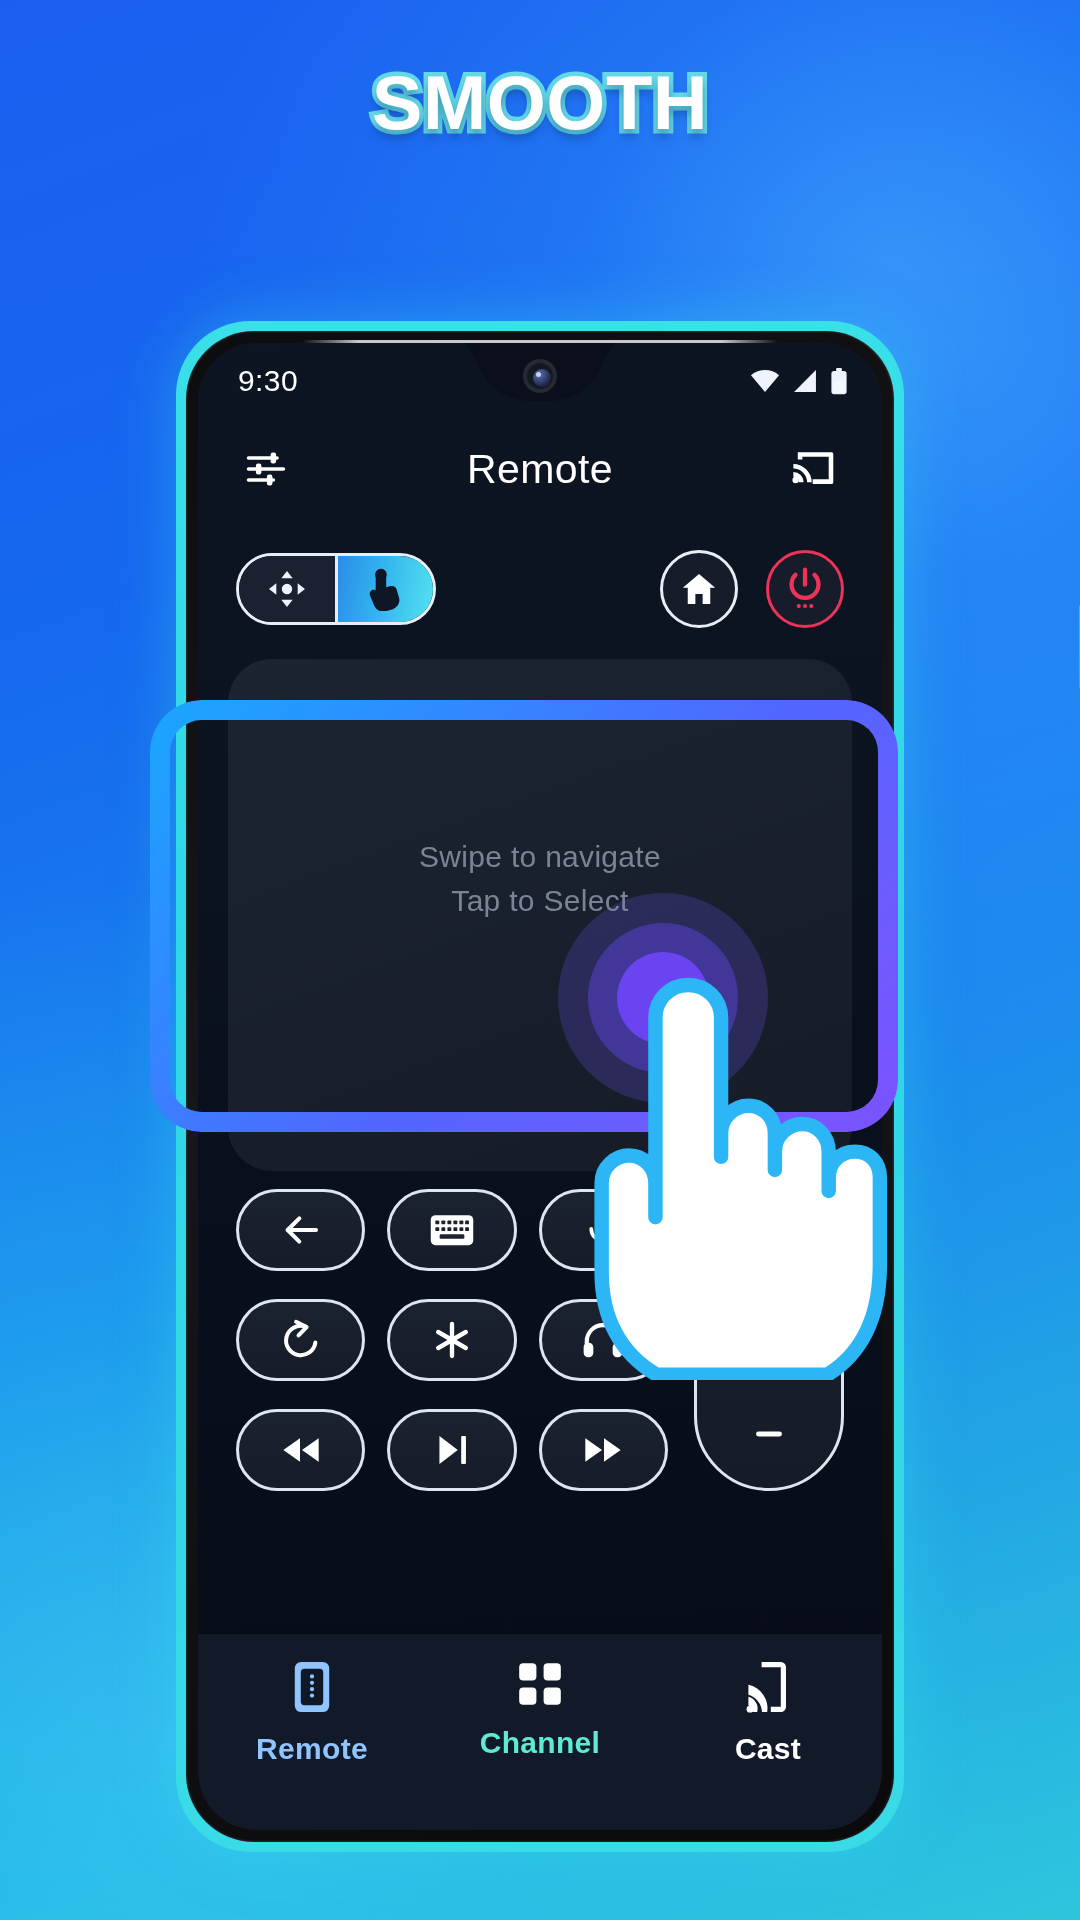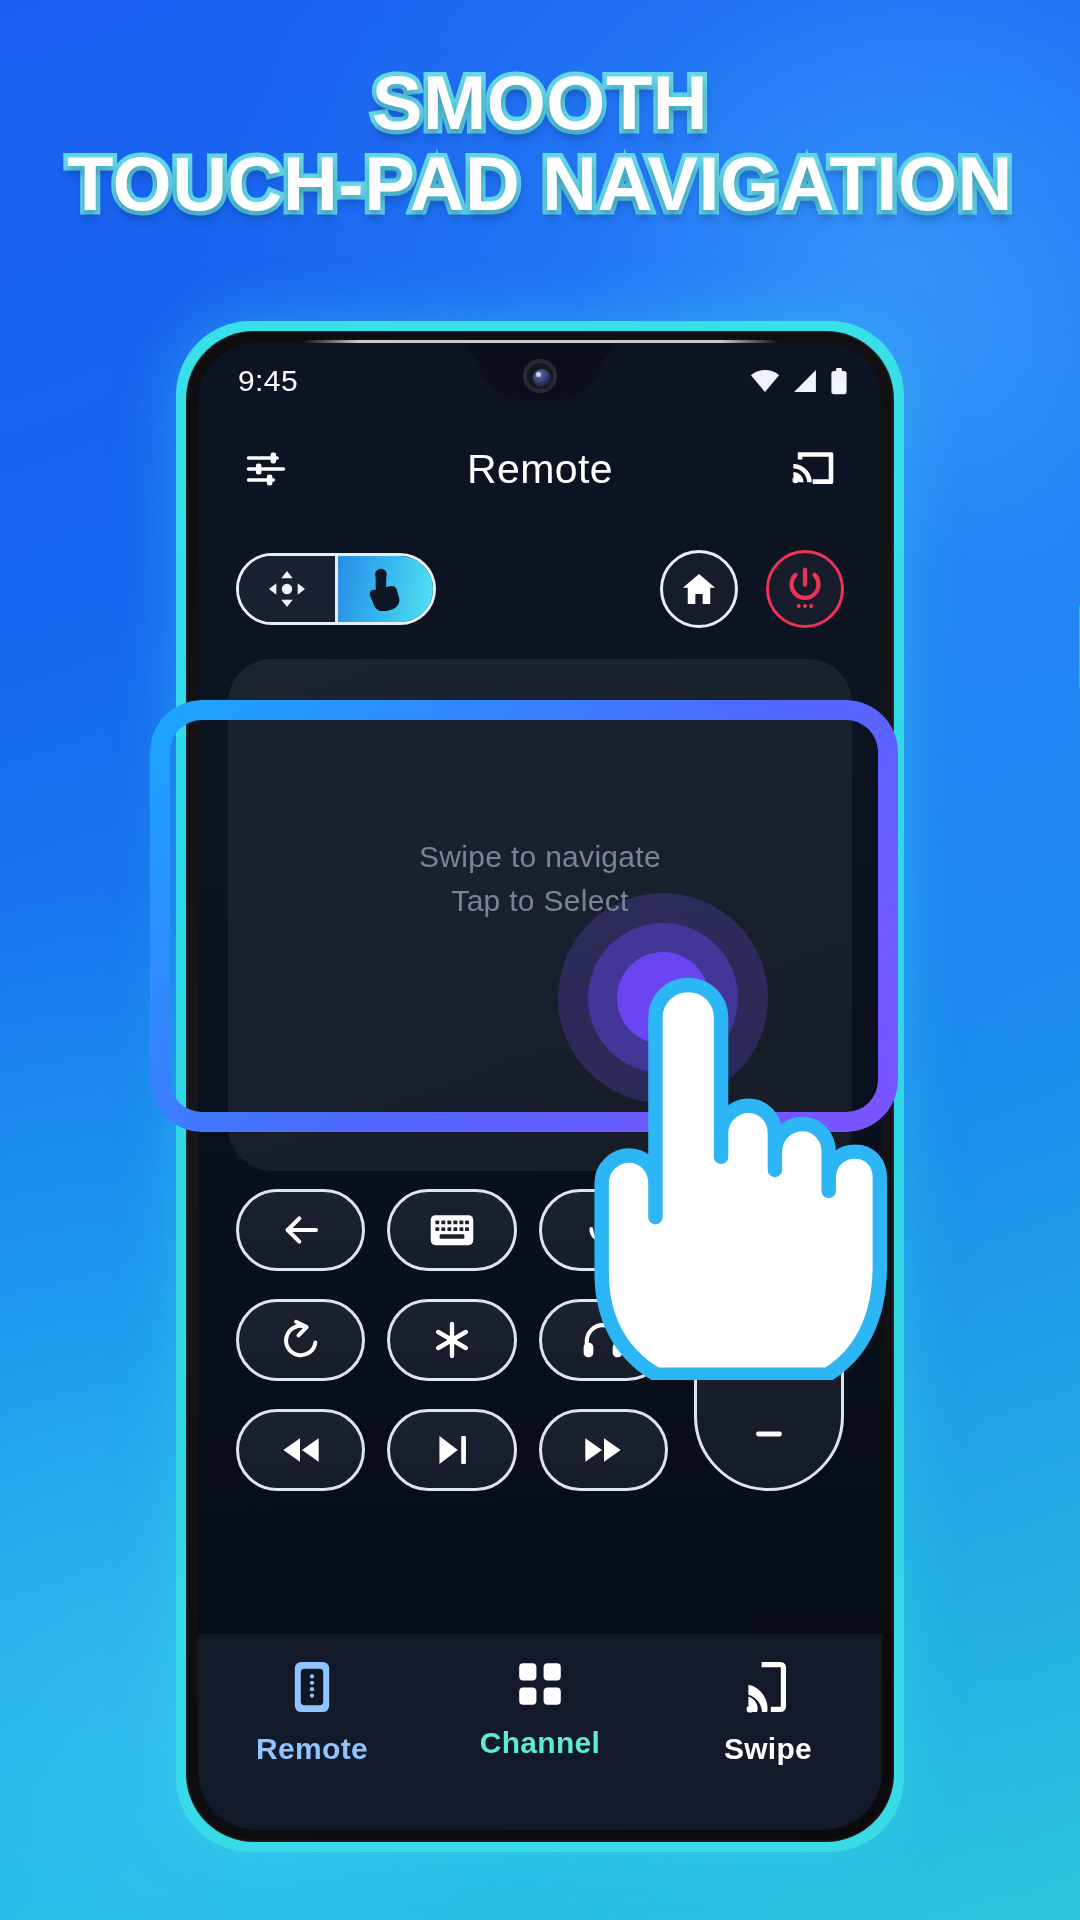--- a/index.html
+++ b/index.html
@@ -220,37 +220,36 @@
   <div class="bg-arc" style="left:18px;  top:18px;  width:374px; height:374px;"></div>
   <div class="bg-arc" style="left:-6px;  top:-6px;  width:422px; height:422px;"></div>
   <div class="bg-arc" style="left:-32px; top:-32px; width:474px; height:474px;"></div>
   <div class="bg-arc" style="left:-60px; top:-60px; width:530px; height:530px;"></div>
 </div>
 <div class="bg-blob" style="right:-120px; top:-40px; width:620px; height:620px;"></div>
 <div class="bg-blob" style="left:-200px; bottom:-180px; width:760px; height:760px;"></div>
 
 <div class="headline">
   <div class="hl-1">SMOOTH</div>
-  <div class="hl-2">TOUCH-PAD NAVIGATION</div>
 </div>
 
 <div class="phone-glow"></div>
 <div class="side-btn"></div>
 
 <div class="phone">
   <div class="screen">
 
     <div class="notch">
       <div class="cam">
           <div class="cam-in"></div>
         </div>
     </div>
 
     <div class="statusbar">
-      <div class="sb-time">9:45</div>
+      <div class="sb-time">9:30</div>
       <div class="sb-icons">
         <svg class="ic-wifi" viewBox="0 0 24 18">
           <path d="M12 18 L0.5 4.2 A18 18 0 0 1 23.5 4.2 Z" fill="#eef3ff"></path>
         </svg>
         <svg class="ic-sig" viewBox="0 0 24 22">
           <path d="M22 1 L22 21 L2 21 Z" fill="#eef3ff"></path>
         </svg>
         <svg class="ic-batt" viewBox="0 0 14 22">
           <rect x="4.6" y="0" width="4.8" height="2.6" rx="1" fill="#eef3ff"></rect>
           <rect x="0.8" y="2.4" width="12.4" height="19" rx="2.2" fill="#eef3ff"></rect>
@@ -471,21 +470,21 @@
         <div class="navlabel" style="color:#5eead4">Channel</div>
       </div>
 
       <div class="navitem">
         <svg width="44" height="54" viewBox="0 0 22 27">
           <path d="M7.8 1 H17.4 A2.6 2.6 0 0 1 20 3.6 V23.4 A2.6 2.6 0 0 1 17.4 26 H12.4 V23.4 H17.4 V3.6 H7.8 Z" fill="#fff"></path>
           <path d="M1.2 12.4 A12 12 0 0 1 10.6 26 H8 A9.4 9.4 0 0 0 1.2 17.4 Z" fill="#fff"></path>
           <path d="M1.2 18.4 A6.2 6.2 0 0 1 5.6 26 H3.2 A3.8 3.8 0 0 0 1.2 22.6 Z" fill="#fff"></path>
           <circle cx="2" cy="24.6" r="1.7" fill="#fff"></circle>
         </svg>
-        <div class="navlabel" style="color:#ffffff">Swipe</div>
+        <div class="navlabel" style="color:#ffffff">Cast</div>
       </div>
     </div>
 
   </div>
 </div>
 
 <div class="tp-highlight"></div>
 
 <div class="hand">
   <svg viewBox="0 0 240 320" width="330" height="420">

